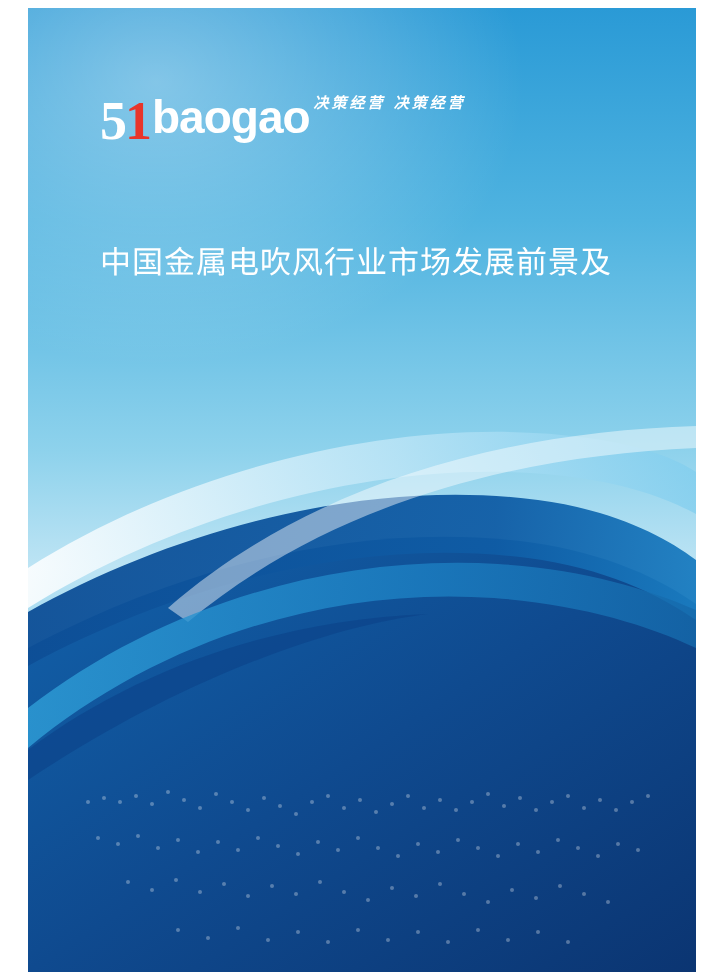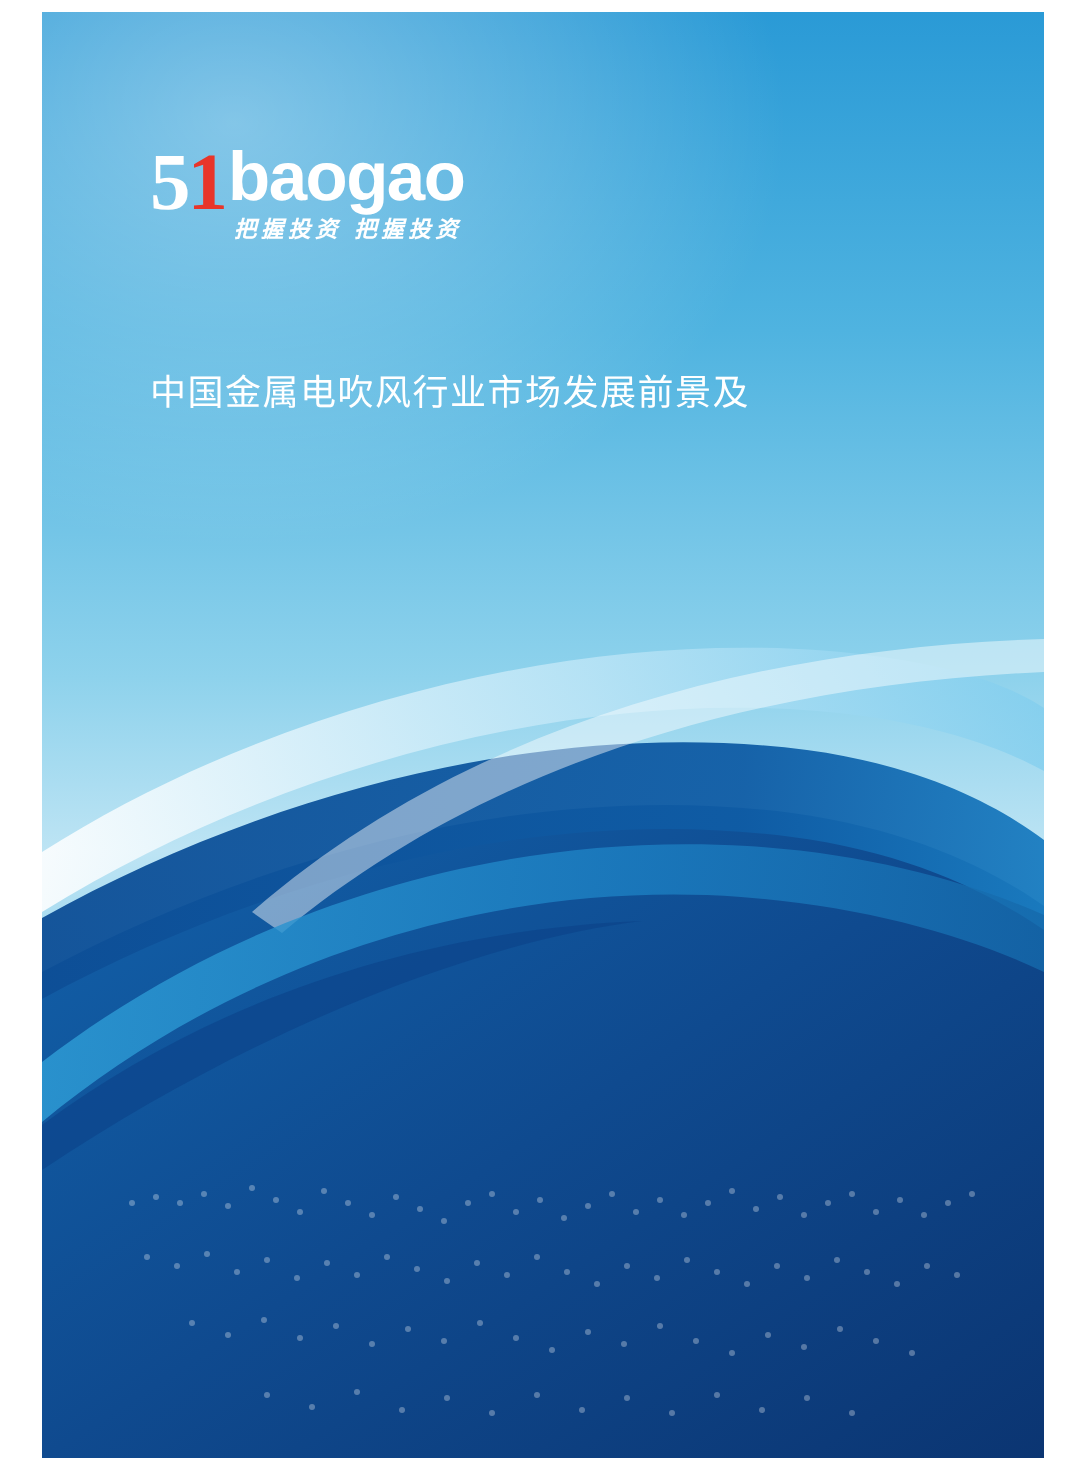--- a/index.html
+++ b/index.html
@@ -79,21 +79,21 @@
     letter-spacing: -2px;
     position: relative;
     top: 2px;
   }
   .logo-mark .red-dot {
     color: #e8352a;
   }
   .logo-text-wrap {
     margin-left: 2px;
     display: flex;
-    flex-direction: column;
+    flex-direction: row;
   }
   .logo-word {
     font-size: 46px;
     line-height: 50px;
     font-weight: bold;
     color: #ffffff;
     letter-spacing: -1px;
     font-family: "Liberation Sans", sans-serif;
   }
   .logo-slogan {
@@ -109,21 +109,21 @@
   }
 
   
   .title-block {
     position: absolute;
     left: 72px;
     top: 228px;
     width: 560px;
   }
   .title-line {
-    font-size: 24px;
+    font-size: 31px;
     line-height: 52px;
     color: #ffffff;
     font-family: "DejaVu Sans", "Liberation Sans", sans-serif;
     letter-spacing: 1px;
     white-space: nowrap;
   }
 </style>
 </head>
 <body>
 
@@ -273,21 +273,21 @@
           <circle cx="480" cy="388" r="2"></circle>
         <circle cx="510" cy="380" r="2"></circle>
           <circle cx="540" cy="390" r="2"></circle>
       </g>
     </svg>
 
     <div class="logo-block">
       <div class="logo-mark"><span>5</span><span class="red-dot">1</span></div>
       <div class="logo-text-wrap">
         <div class="logo-word">baogao</div>
-        <div class="logo-slogan">把握投资 把握投资</div>
+        <div class="logo-slogan">决策经营 决策经营</div>
       </div>
     </div>
 
     <div class="title-block">
       <div class="title-line">中国金属电吹风行业市场发展前景及</div>
     </div>
 
   </div>
 </div>
 

